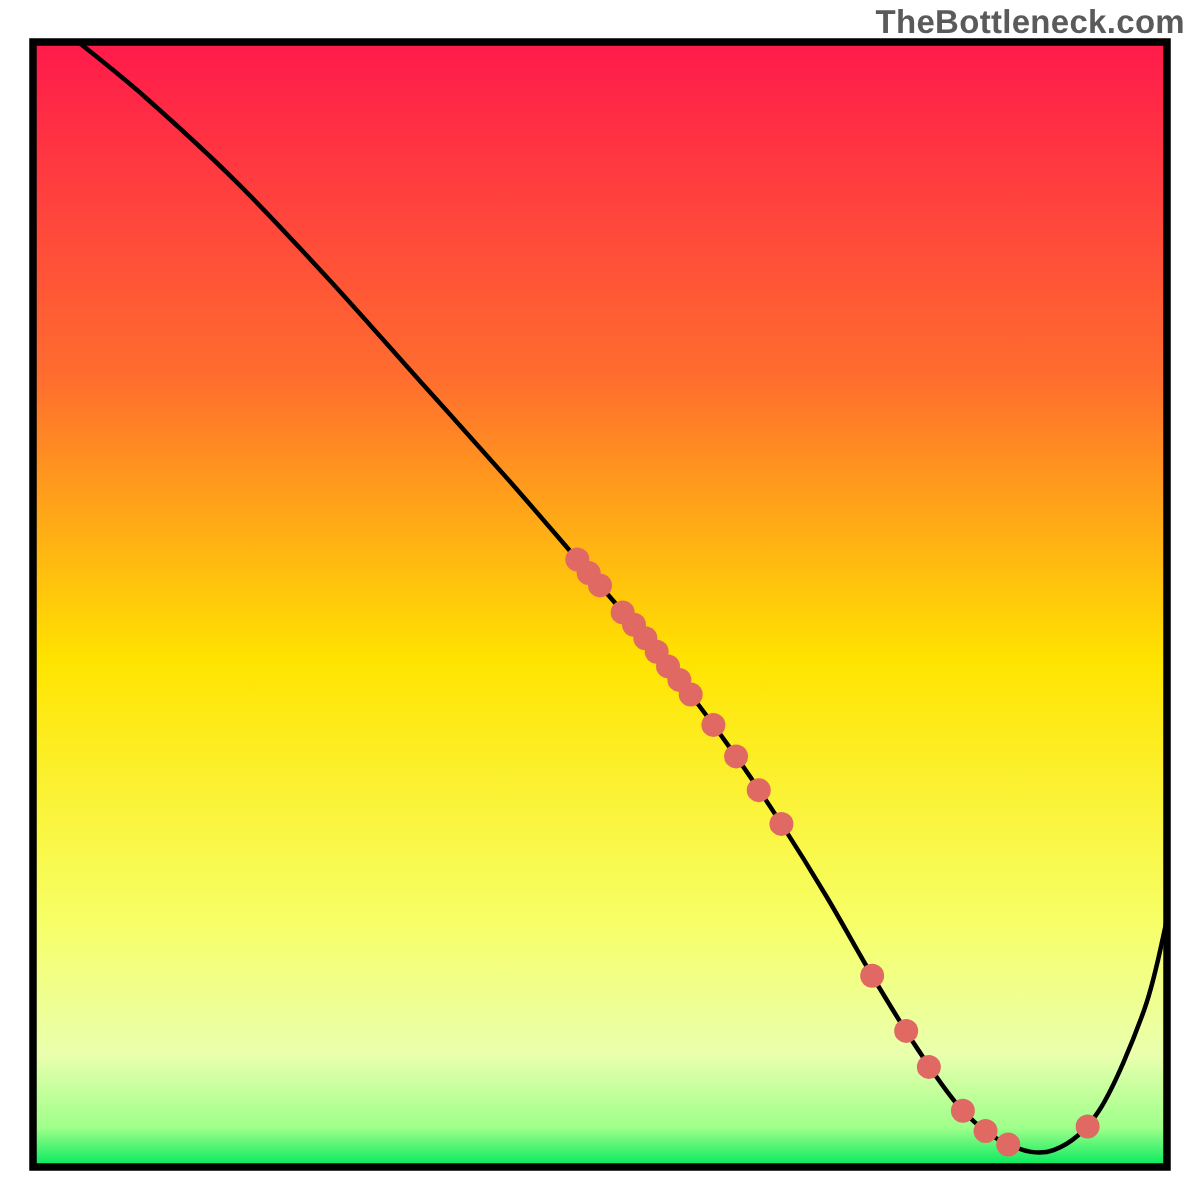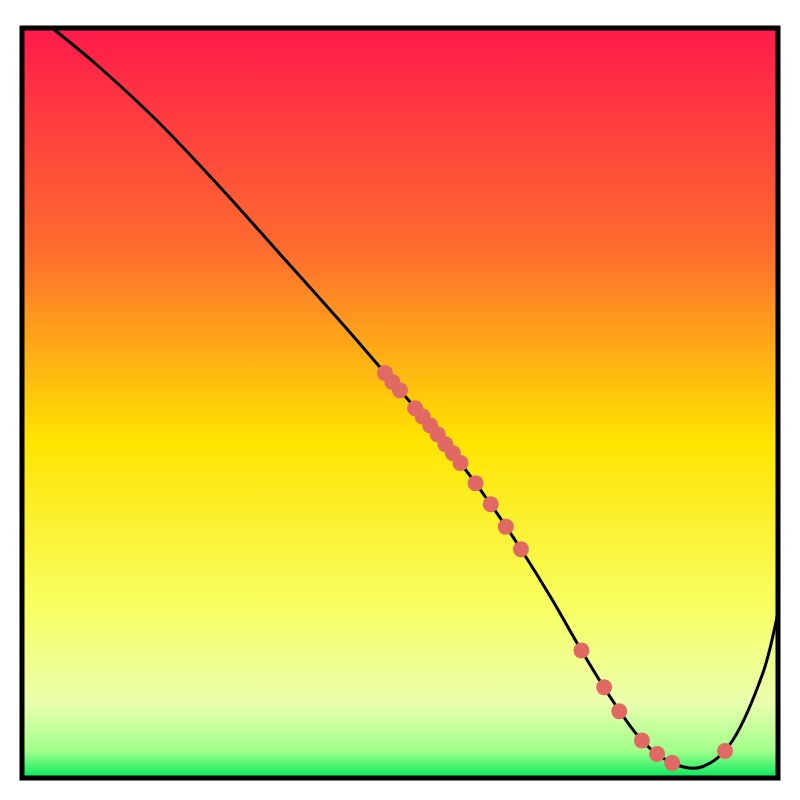--- a/index.html
+++ b/index.html
@@ -28,20 +28,21 @@
     letter-spacing: 0.2px;
   }
   svg {
     display: block;
   }
 </style>
 </head>
 <body>
 
 <div class="frame">
+  <div class="watermark">TheBottleneck.com</div>
 
   <svg id="chart-svg" width="800" height="800" viewBox="0 0 800 800">
     <defs>
       <linearGradient id="bg-grad" x1="0" y1="0" x2="0" y2="1">
           <stop offset="0.0%" stop-color="#ff1a4b"></stop>
           <stop offset="30.0%" stop-color="#ff6e2e"></stop>
           <stop offset="55.0%" stop-color="#ffe400"></stop>
           <stop offset="78.0%" stop-color="#f7ff66"></stop>
           <stop offset="90.0%" stop-color="#eaffae"></stop>
           <stop offset="96.5%" stop-color="#9fff8a"></stop>

